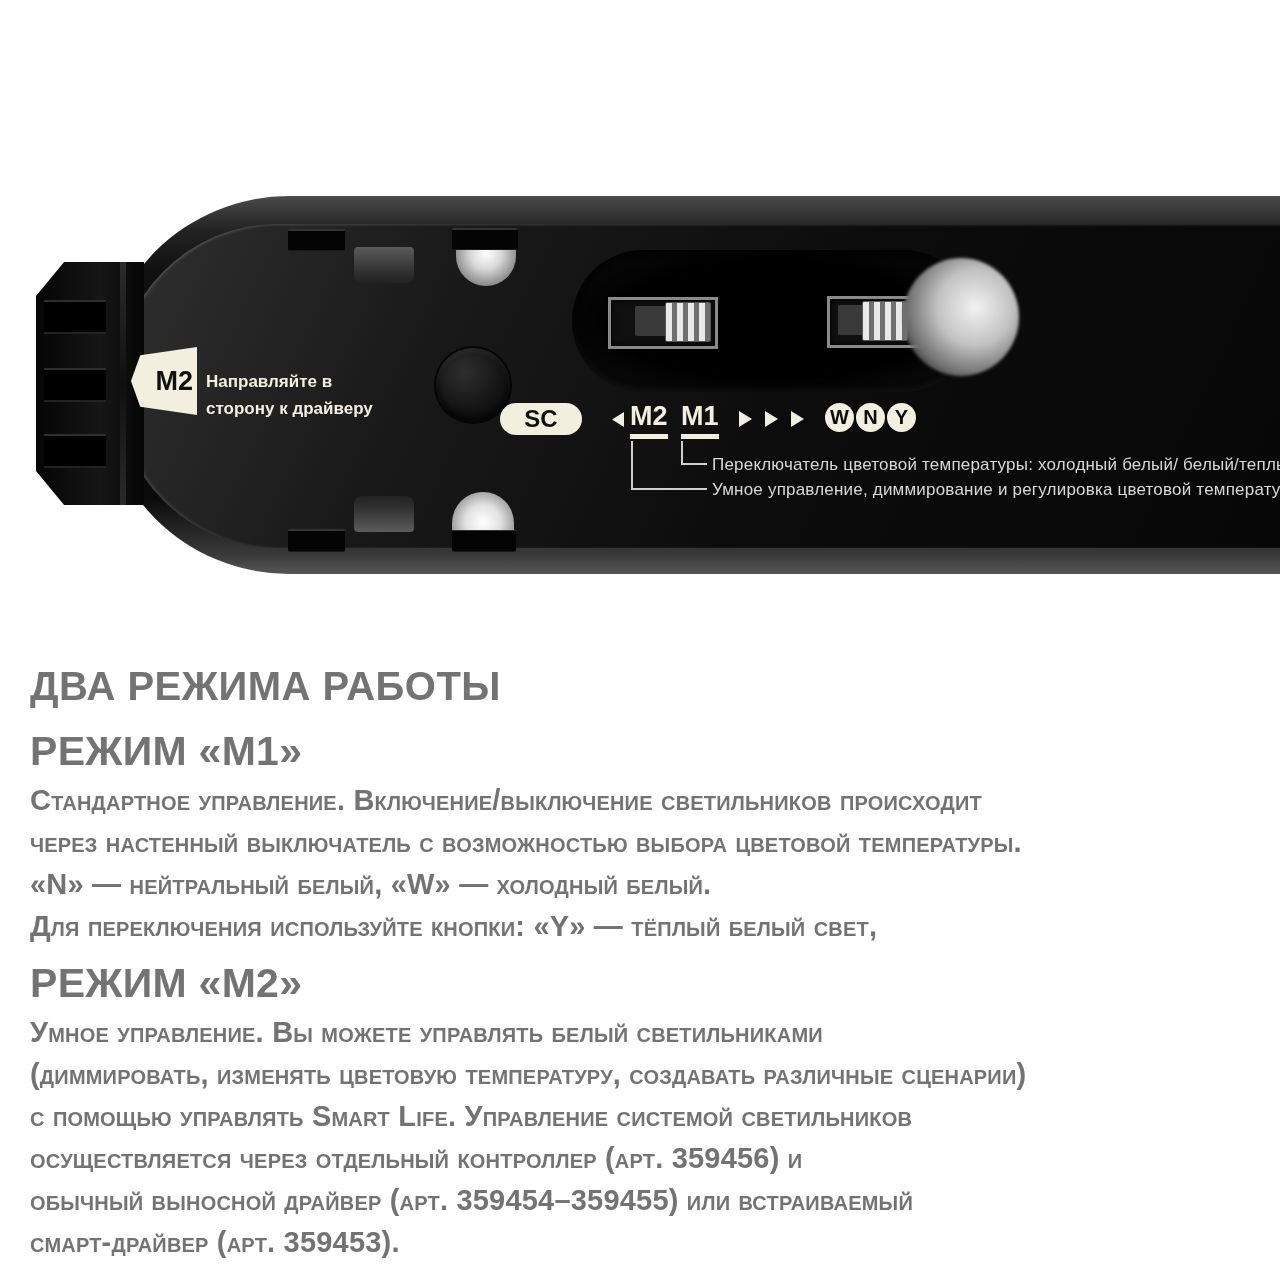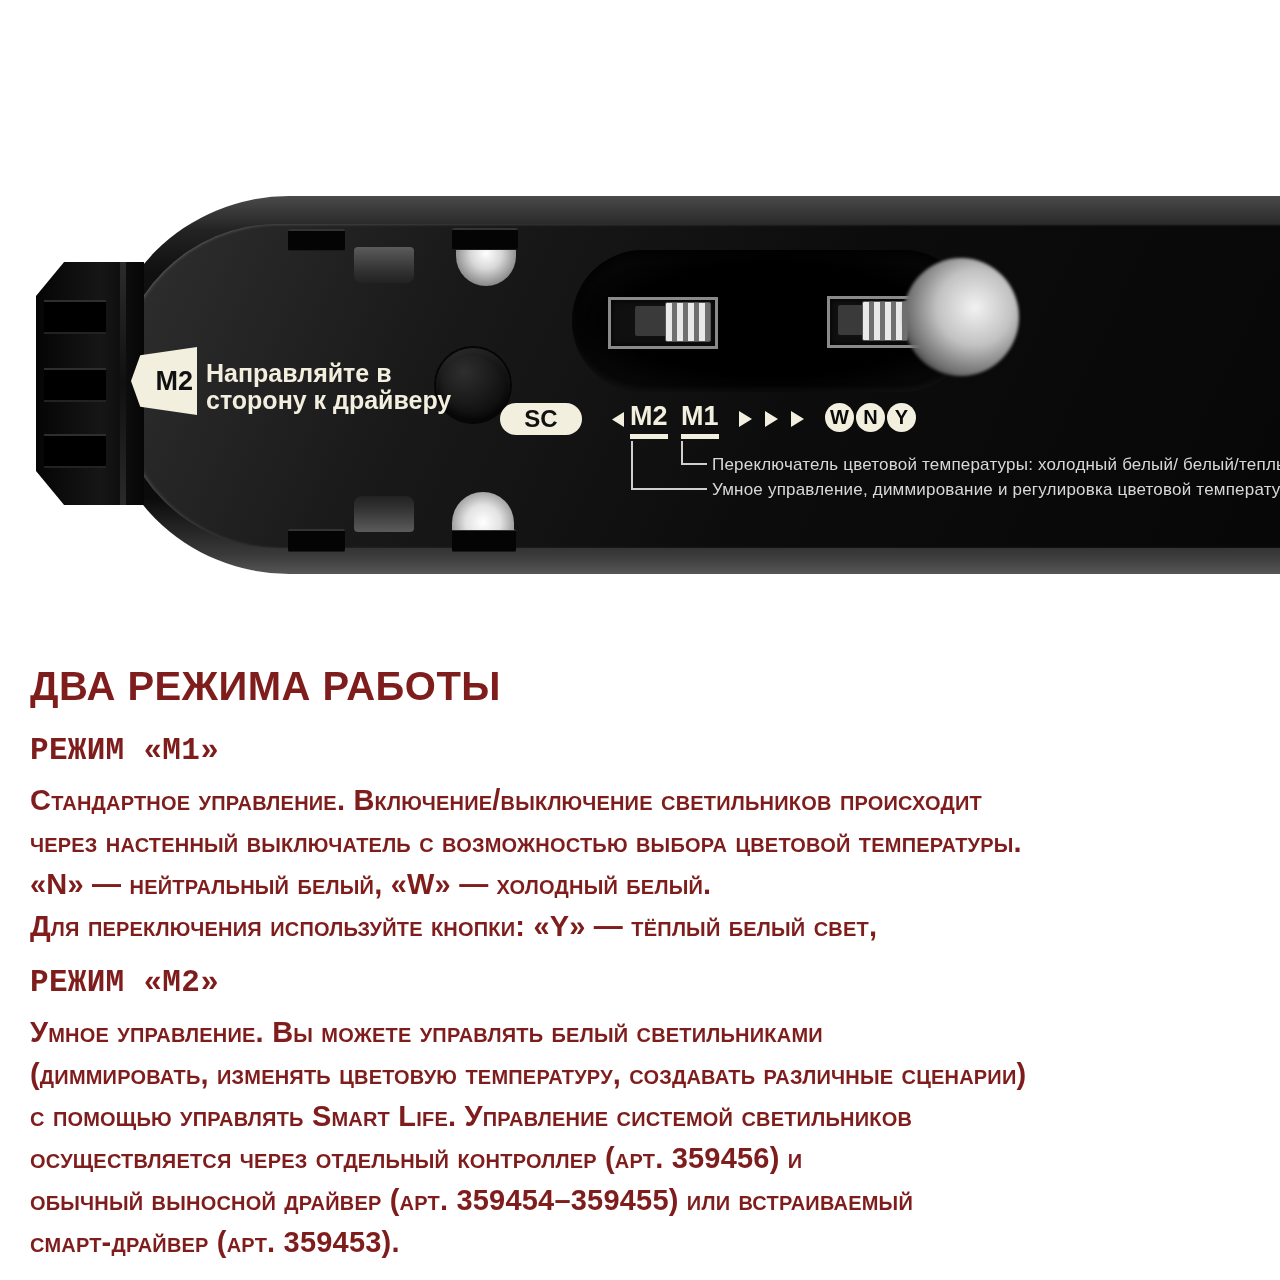--- a/index.html
+++ b/index.html
@@ -52,42 +52,42 @@
   .blob{position:absolute;left:903px;top:258px;width:116px;height:118px;border-radius:50%;
     background:radial-gradient(circle at 62% 42%,#f2f2f2,#c2c2c2 38%,#6f6f6f 68%,rgba(12,12,12,0) 92%);
     filter:blur(1.5px);}
 
   
   .cream{color:#f2efdf;}
   .tri-big{position:absolute;left:131px;top:347px;width:66px;height:68px;background:#f2efdf;
     clip-path:polygon(0 50%,14% 12%,100% 0,100% 100%,14% 88%);}
   .tri-big span{position:absolute;right:4px;top:50%;transform:translateY(-50%);
     font-weight:700;font-size:27px;color:#111;}
-  .note{position:absolute;left:206px;top:360px;font-weight:700;font-size:25px;line-height:27px;}
+  .note{position:absolute;left:206px;top:368px;font-weight:700;font-size:17px;line-height:27px;}
   .sc-pill{position:absolute;left:500px;top:403px;width:82px;height:32px;border-radius:17px;
     background:#f2efdf;color:#111;font-weight:700;font-size:24px;display:flex;align-items:center;justify-content:center;}
   .tri-sm-left{position:absolute;left:612px;top:412px;width:12px;height:15px;background:#f2efdf;
     clip-path:polygon(100% 0,0 50%,100% 100%);}
   .tri-sm-right{position:absolute;width:13px;height:16px;background:#f2efdf;
     clip-path:polygon(0 0,100% 50%,0 100%);top:411px;}
   .ar1{left:739px;} .ar2{left:765px;} .ar3{left:791px;}
   .mode-label{position:absolute;top:401px;font-weight:700;font-size:27px;
     border-bottom:5px solid #f2efdf;padding-bottom:2px;}
   .m2lab{left:630px;} .m1lab{left:681px;}
   .btn-circle{position:absolute;top:403px;width:29px;height:29px;border-radius:50%;background:#f2efdf;
     color:#0a0a0a;font-weight:700;font-size:20px;display:flex;align-items:center;justify-content:center;}
   .bw{left:825px;} .bn{left:856px;} .by{left:887px;}
 
   .cline{position:absolute;background:#cfcfcf;}
   .callout{position:absolute;font-size:17px;color:#d8d8d8;white-space:nowrap;letter-spacing:.2px;}
 
   
-  .copy{position:absolute;left:30px;top:663px;width:1230px;color:#7f1d1d;}
+  .copy{position:absolute;left:30px;top:663px;width:1230px;color:#737373;}
   .title{font-size:40px;line-height:46px;font-weight:700;letter-spacing:.5px;}
-  .sec-h{font-size:31px;line-height:36px;font-weight:700;letter-spacing:.3px;font-family:Liberation Mono, monospace;}
+  .sec-h{font-size:41px;line-height:36px;font-weight:700;letter-spacing:.3px;}
   .h-m1{margin-top:24px;} .h-m2{margin-top:18px;}
   .para{margin-top:10px;}
   .body-line{font-variant:small-caps;font-variant-caps:small-caps;font-weight:700;
     font-size:29px;line-height:42px;white-space:nowrap;letter-spacing:.2px;}
 </style>
 </head>
 <body>
 
 <div class="scene">
 

